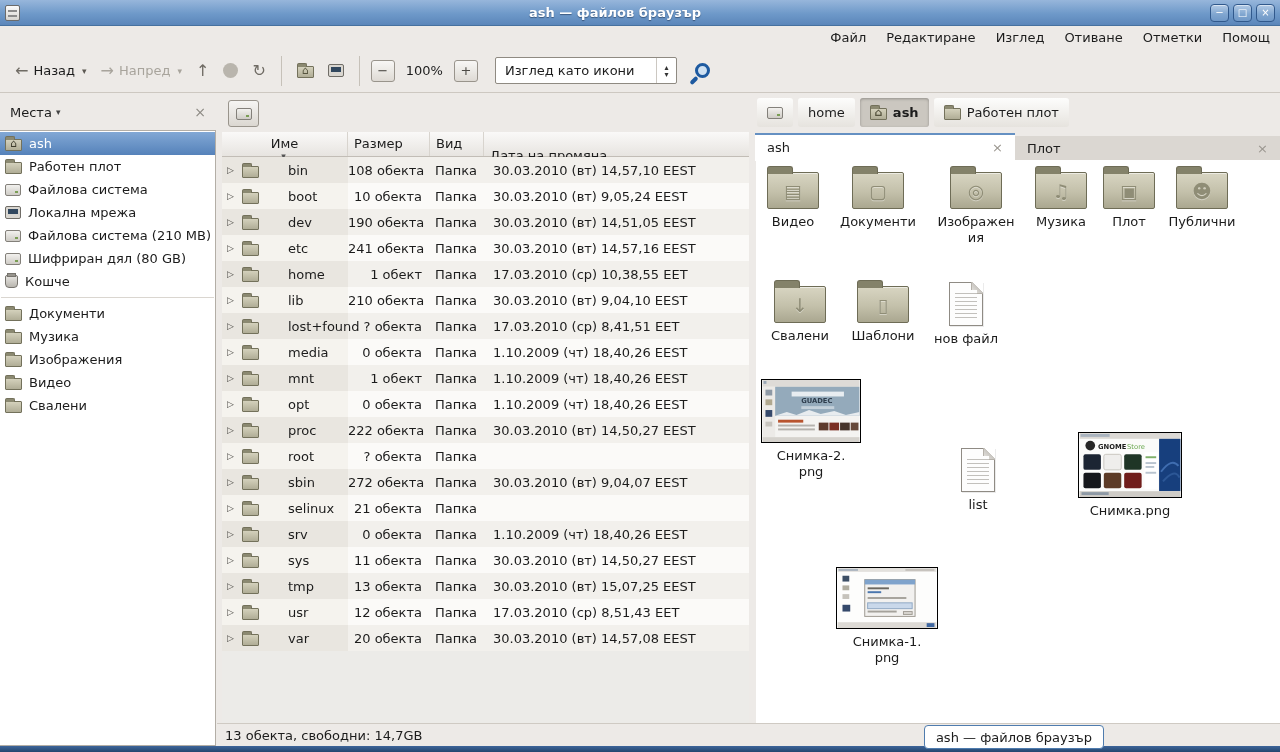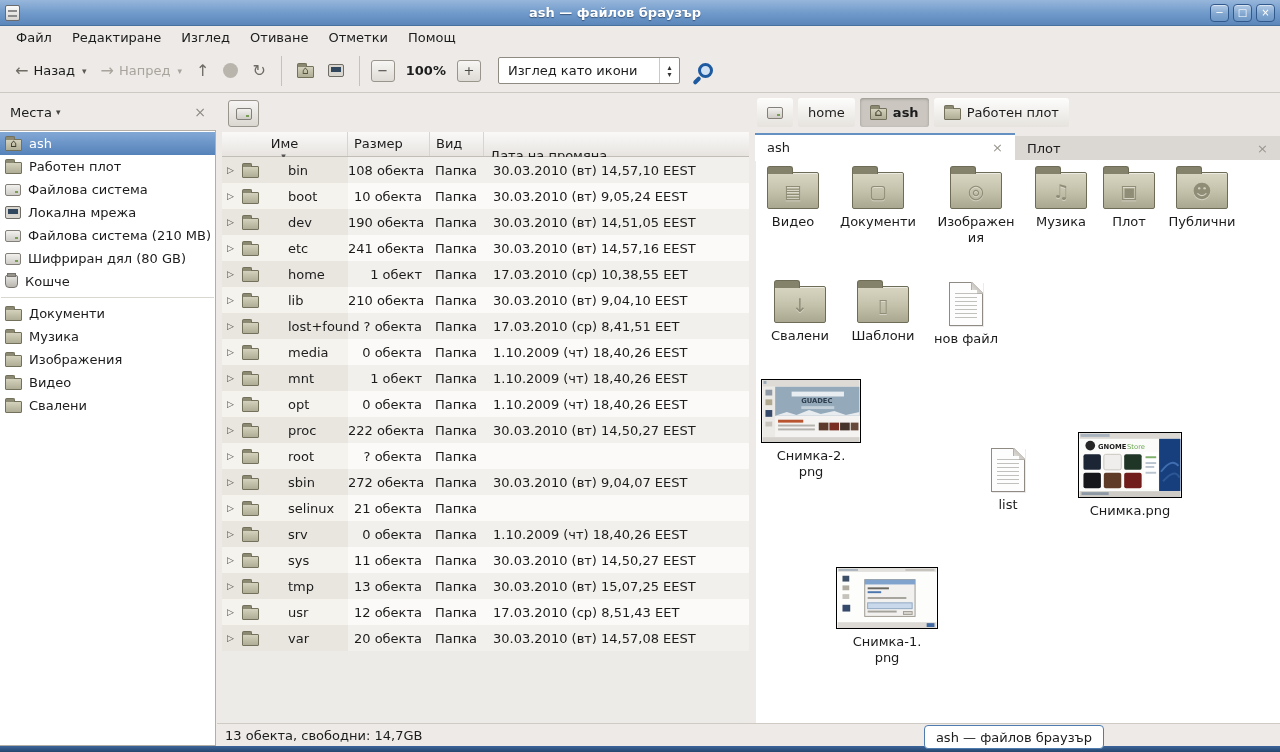--- a/index.html
+++ b/index.html
@@ -21,36 +21,36 @@
     height:2px; background:#8b8b8b; box-shadow:0 5px 0 #8b8b8b; }
   .title-text{ flex:1; text-align:center; color:#fff; font-weight:bold;
     text-shadow:0 1px 1px rgba(20,40,70,.55); }
   .win-btns{ display:flex; gap:4px; }
   .win-btn{ width:19px; height:18px; border:1px solid #31598c; border-radius:4px;
     background:linear-gradient(#b4cbe6,#7fa5cf 60%,#6f98c7);
     color:#fff; font-size:10px; line-height:16px; text-align:center; cursor:default;
     box-shadow:inset 0 1px 0 rgba(255,255,255,.5); }
   
   .menubar{ position:absolute; top:26px; left:0; right:0; height:23px;
-    display:flex; align-items:center; padding-left:6px; }
+    display:flex; align-items:center; padding-left:6px;justify-content:flex-end; }
   .menu-item{ padding:3px 10px; }
   
   .toolbar{ position:absolute; top:49px; left:0; right:0; height:44px;
     border-bottom:1px solid #cdc8c1; display:flex; align-items:center; padding:0 8px; }
   .tb-btn{ display:flex; align-items:center; gap:5px; padding:6px 7px; border-radius:3px; }
   .tb-glyph{ font-size:16px; line-height:16px; color:#6f6b64; }
   .tb-label{ color:#1c1c1c; }
   .tb-caret{ font-size:9px; color:#5c5852; margin-left:2px; }
   .tb-btn.disabled .tb-label, .tb-btn.disabled .tb-glyph, .tb-btn.disabled .tb-caret{ color:#a8a49c; }
   .stop-disc{ width:15px; height:15px; border-radius:50%; background:#b9b5ad; }
   .tb-sep{ width:1px; height:30px; background:#c6c1b9; margin:0 8px; }
   .mini-btn{ width:24px; height:22px; border:1px solid #99948c; border-radius:3px;
     background:linear-gradient(#f8f7f5,#dedad4); text-align:center; line-height:19px;
     font-size:13px; color:#4d4a45; margin:0 3px; }
-  .zoom-text{ margin:0 8px;font-weight:bold; }
+  .zoom-text{ margin:0 8px; }
   .combo{ display:flex; align-items:center; height:27px; width:182px; margin-left:14px;
     border:1px solid #8f8a82; border-radius:2px; background:#fff; padding-left:9px; }
   .combo-label{ flex:1; }
   .combo-stepper{ border-left:1px solid #ccc8c2; height:100%; width:20px;
     display:flex; flex-direction:column; align-items:center; justify-content:center;
     font-size:8px; line-height:7px; color:#333; }
   .magnifier{ position:relative; width:15px; height:15px; border:3px solid #1e5aa0;
     border-radius:50%; background:#cfe1f2; margin-left:18px; }
   .magnifier::after{ content:""; position:absolute; width:4px; height:9px; background:#1e5aa0;
     border-radius:2px; left:-6px; top:10px; transform:rotate(45deg); }
@@ -647,21 +647,21 @@
             <rect x="80" y="44" width="10" height="8" fill="#46342b"></rect>
             <rect x="91" y="44" width="8" height="8" fill="#66493a"></rect>
             <rect x="0" y="59" width="100" height="5" fill="#d5d2cd"></rect>
           </svg>
           <div class="ilabel">
               <div>Снимка-2.</div>
               <div>png</div>
             </div>
         </div>
 
-        <div class="icell" style="left:216px;top:284px;width:72px">
+        <div class="icell" style="left:186px;top:284px;width:72px">
           <div class="file-icon"></div>
           <div class="ilabel">
               <div>list</div>
             </div>
         </div>
 
         <div class="icell" style="left:320px;top:272px;width:108px">
           <svg class="thumb" width="104" height="66" viewBox="0 0 104 66">
             <rect x="0" y="0" width="104" height="66" fill="#fbfbfa"></rect>
             <rect x="0" y="0" width="104" height="6" fill="#dcd9d5"></rect>

